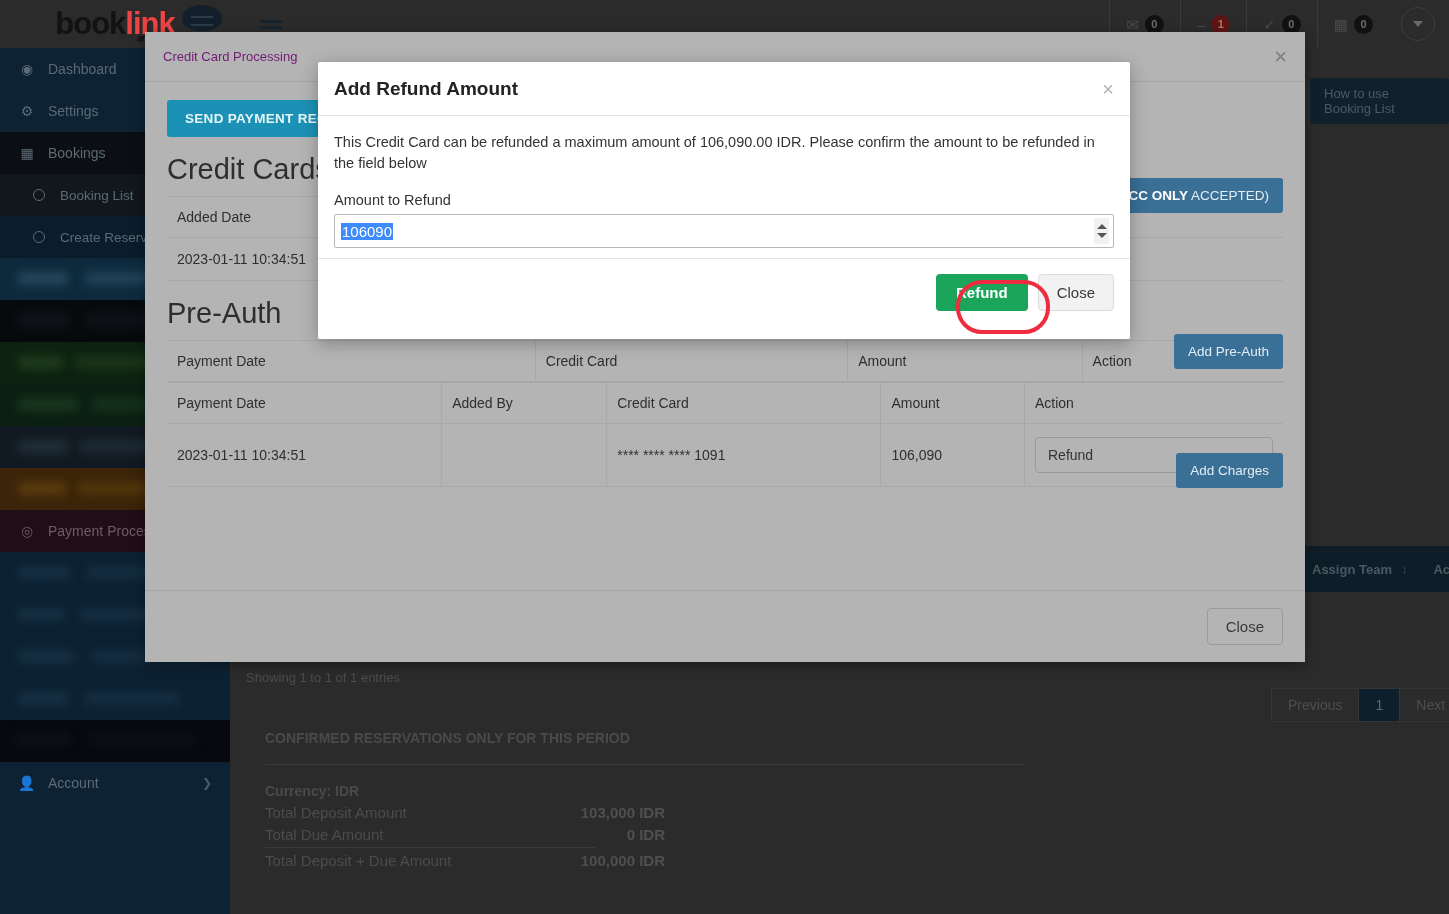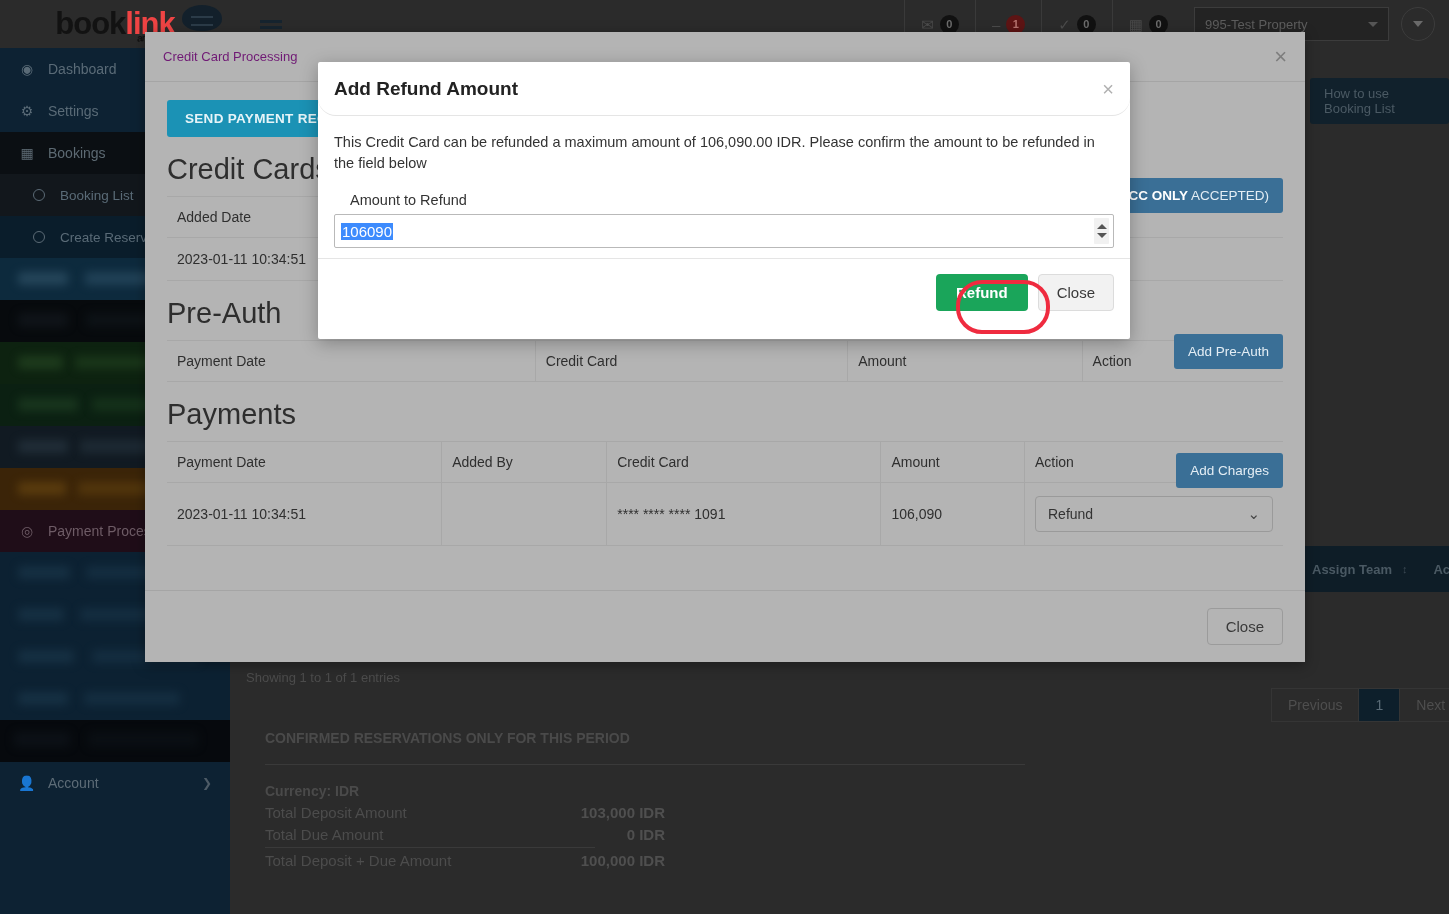--- a/index.html
+++ b/index.html
@@ -176,27 +176,26 @@
   }
 
   
   .rf-modal {
     position: absolute; left: 318px; top: 62px; width: 812px; height: 277px;
     background: #fff; box-shadow: 0 4px 18px rgba(0,0,0,.28); border-radius: 2px;
   }
   .rf-head {
     height: 54px; display: flex; align-items: center; padding: 0 16px;
     border-bottom: 1px solid #e5e5e5;
-    border-radius: 18px;
   }
   .rf-title { font-size: 19px; font-weight: bold; color: #222; }
   .rf-x { margin-left: auto; font-size: 20px; color: #b0b0b0; line-height: 1; }
   .rf-body { padding: 16px 16px 10px; }
   .rf-desc { font-size: 14.5px; color: #333; line-height: 1.45; }
-  .rf-label { font-size: 14.5px; color: #333; margin: 18px 16px 6px; }
+  .rf-label { font-size: 14.5px; color: #333; margin: 18px 0 6px; }
   .rf-input-wrap {
     position: relative; height: 34px; border: 1px solid #b9b9b9; border-radius: 2px;
     display: flex; align-items: center; padding: 0 6px; background: #fff;
   }
   .rf-value {
     font-size: 15px; color: #fff; background: #3d8bfd; padding: 0 1px;
     line-height: 17px;
   }
   .spin {
     position: absolute; right: 4px; top: 3px; width: 15px; height: 26px;
@@ -253,24 +252,20 @@
           <span class="gl">–</span>
           <span class="cnt red">1</span>
         </div>
         <div class="top-stat">
           <span class="gl">✓</span>
           <span class="cnt">0</span>
         </div>
         <div class="top-stat">
           <span class="gl">▦</span>
           <span class="cnt">0</span>
-        </div>
-        <div class="prop-select">
-          <span>995-Test Property</span>
-          <span class="caret"></span>
         </div>
         <div class="prop-btn">
           <span class="caret"></span>
         </div>
       </div>
     </div>
 
     <div class="sidebar">
       <div class="nav-item">
         <span class="ic">◉</span>
@@ -431,21 +426,20 @@
             <tr>
           <th style="width:33%">Payment Date</th>
           <th style="width:28%">Credit Card</th>
           <th style="width:21%">Amount</th>
           <th>Action</th>
         </tr>
           </thead>
       </table>
 
       <div class="btn-steel" style="right:22px; top:371px;">Add Charges</div>
-      <div class="sec-h">Payments</div>
       <table class="grid">
         <thead>
             <tr>
           <th style="width:25%">Payment Date</th>
           <th style="width:15%">Added By</th>
           <th style="width:25%">Credit Card</th>
           <th style="width:13%">Amount</th>
           <th>Action</th>
         </tr>
           </thead>

